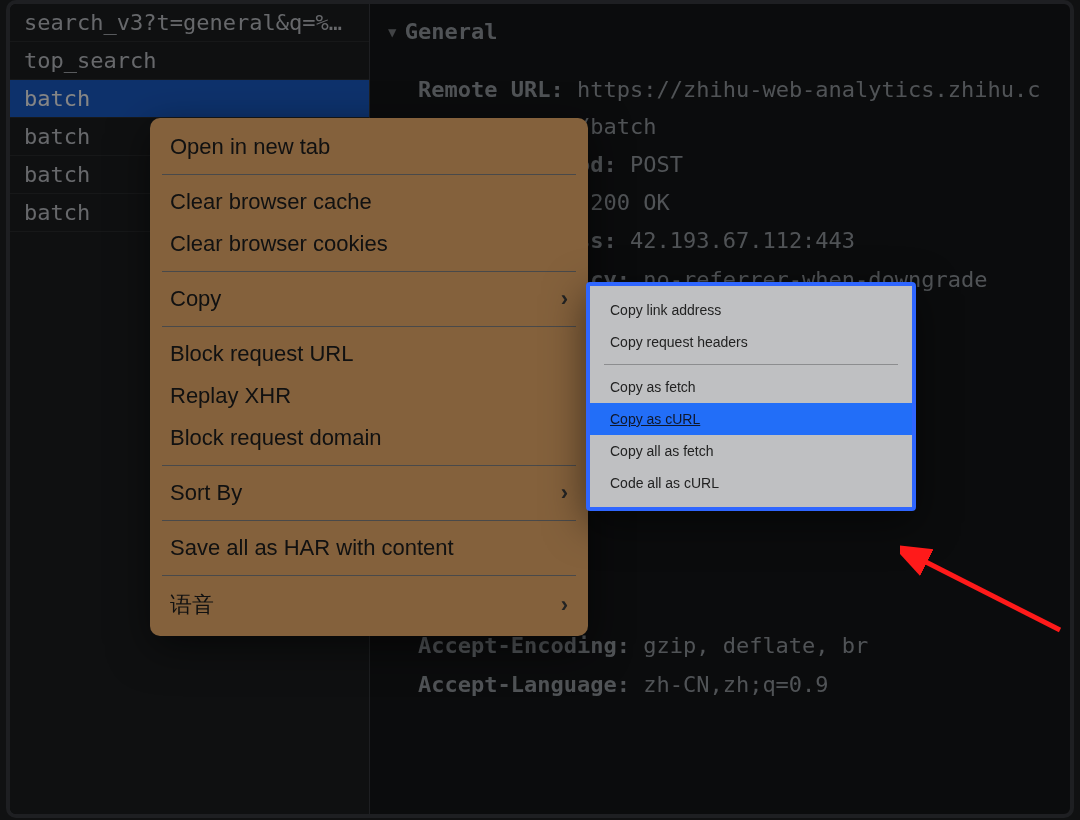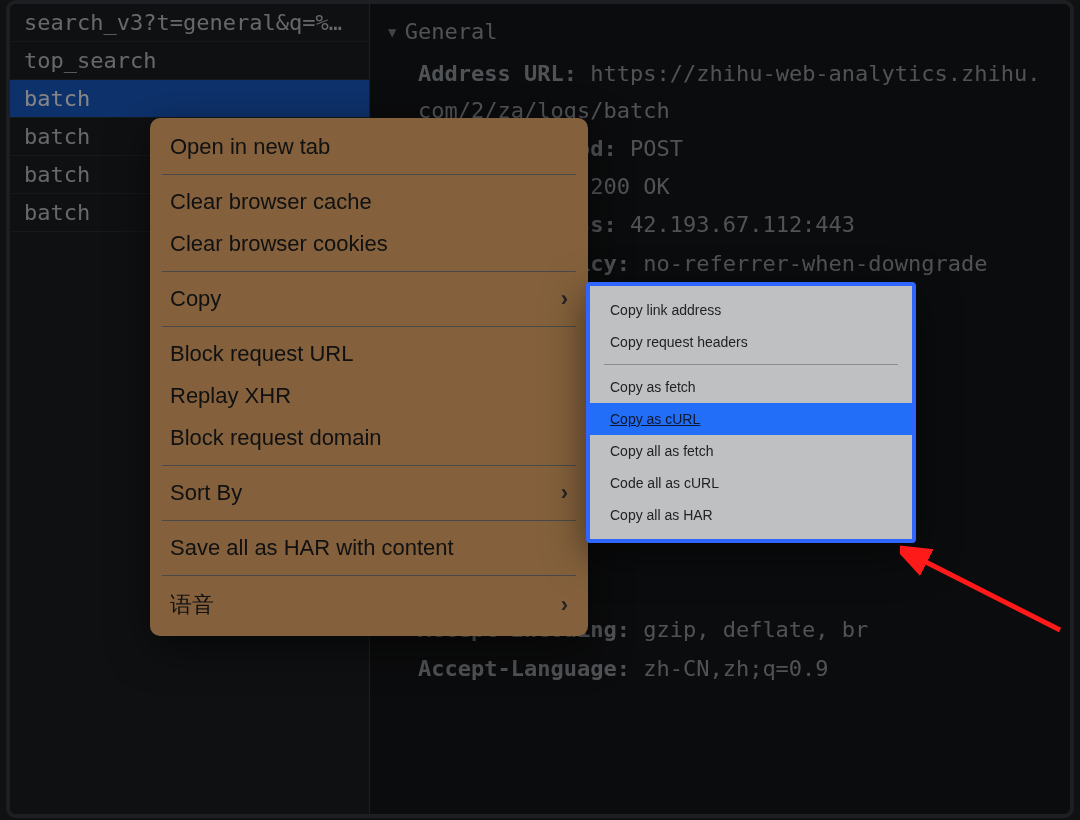--- a/index.html
+++ b/index.html
@@ -44,22 +44,22 @@
   }
   .right-panel {
     flex: 1;
     padding: 10px 18px;
     font-family: ui-monospace, Menlo, Consolas, monospace;
     color: #8e9297;
     line-height: 1.65;
   }
   .section-title {
     color: #9aa0a6;
-    font-weight: 400;
-    margin-bottom: 6px;
+    font-weight: 700;
+    margin-bottom: 22px;
   }
   .section-title::before {
     content: "▼ ";
     font-size: 14px;
     vertical-align: 2px;
     color: #7d8085;
   }
   .kv { padding-left: 30px; margin-bottom: 2px; word-break: break-all; }
   .k { color: #9aa0a6; font-weight: 600; }
   .v { color: #9aa0a6; }
@@ -154,21 +154,21 @@
     <div class="req-item">top_search</div>
     <div class="req-item selected">batch</div>
     <div class="req-item">batch</div>
     <div class="req-item">batch</div>
     <div class="req-item">batch</div>
   </div>
 
   <div class="right-panel">
     <div class="section-title">General</div>
     <div class="kv">
-      <span class="k">Address URL:</span>
+      <span class="k">Remote URL:</span>
       <span class="v">https://zhihu-web-analytics.zhihu.com/2/za/logs/batch</span>
     </div>
     <div class="kv">
       <span class="k">Request Method:</span>
       <span class="v">POST</span>
     </div>
     <div class="kv">
       <span class="k">Status Code:</span>
       <span class="v">200 OK</span>
     </div>
@@ -243,21 +243,20 @@
 <div class="dim"></div>
 
 <div class="submenu">
   <div class="submenu-item">Copy link address</div>
   <div class="submenu-item">Copy request headers</div>
   <div class="submenu-sep"></div>
   <div class="submenu-item">Copy as fetch</div>
   <div class="submenu-item highlight">Copy as cURL</div>
   <div class="submenu-item">Copy all as fetch</div>
   <div class="submenu-item">Code all as cURL</div>
-  <div class="submenu-item">Copy all as HAR</div>
 </div>
 
 <svg class="arrow" viewBox="0 0 170 100">
   <defs>
     <marker id="ah" markerWidth="10" markerHeight="10" refX="2" refY="3" orient="auto">
       <path d="M0,0 L0,6 L8,3 z" fill="#ff1a1a"></path>
     </marker>
   </defs>
   <line x1="160" y1="90" x2="18" y2="18" stroke="#ff1a1a" stroke-width="5" marker-end="url(#ah)"></line>
 </svg>

